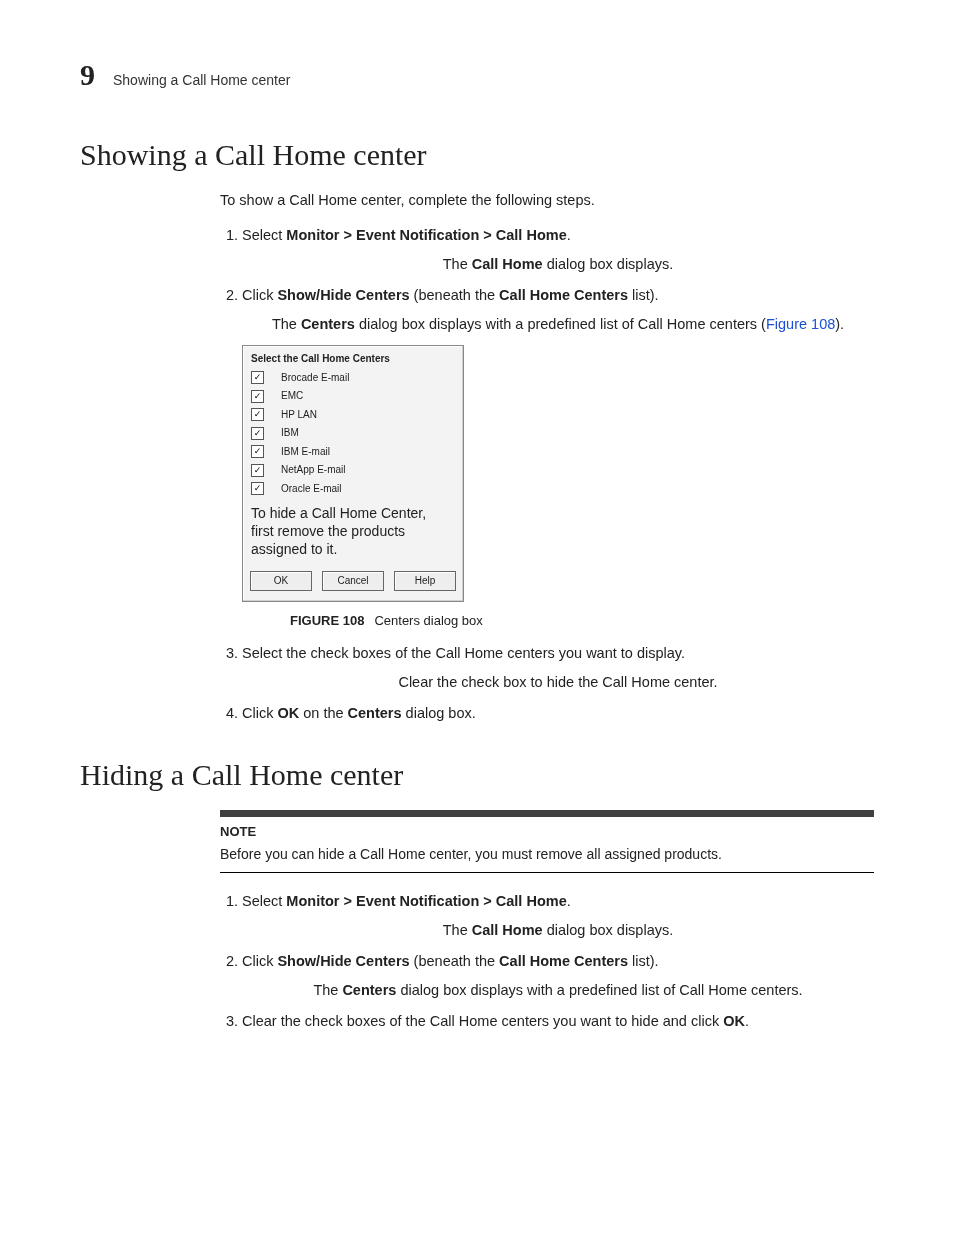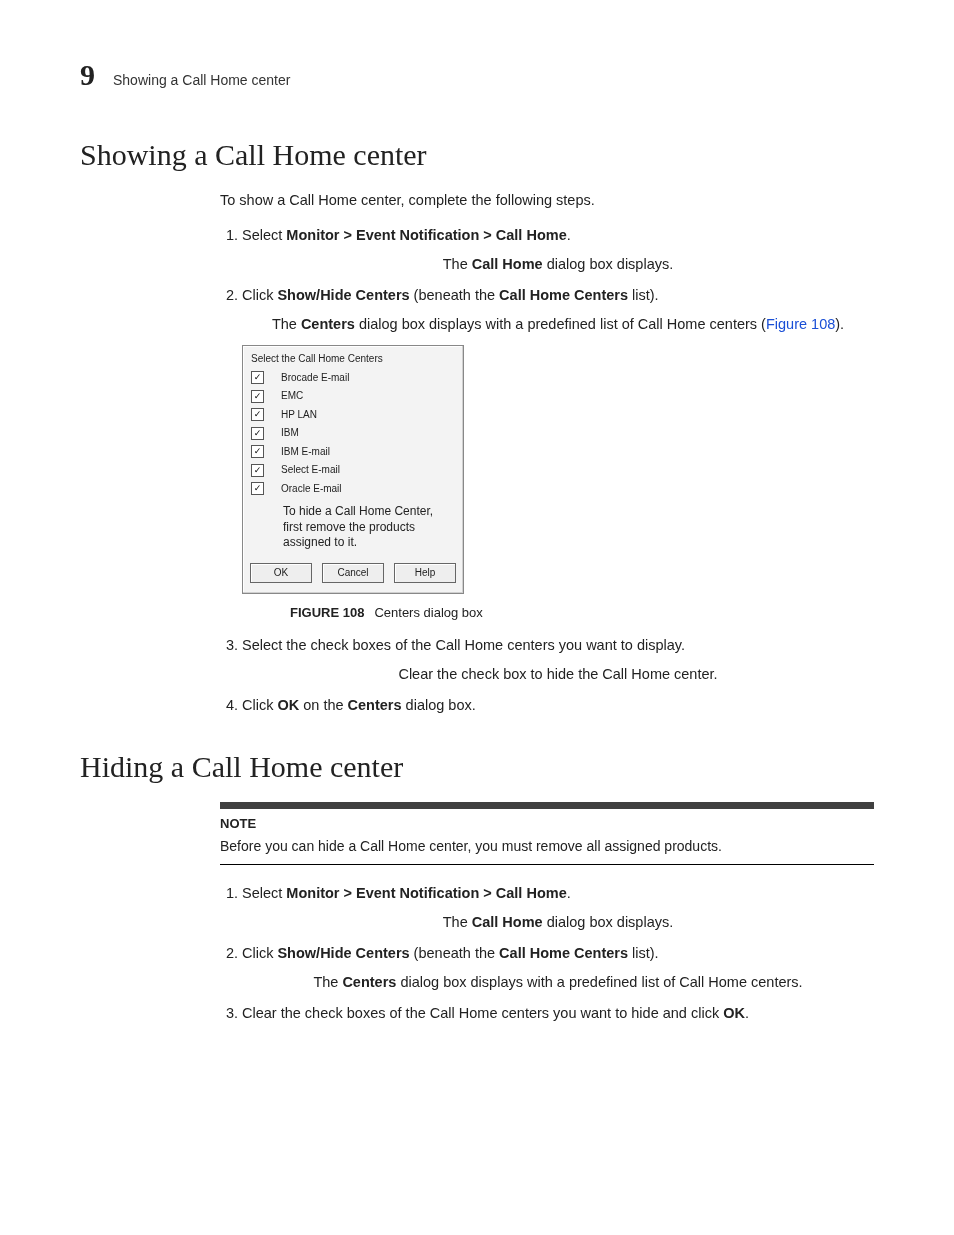--- a/index.html
+++ b/index.html
@@ -76,20 +76,21 @@
     background: #f3f3f3;
     margin: 6px 0 6px 0;
     font-family: Arial, sans-serif;
     font-size: 10px;
     color: #222;
     box-shadow: inset -1px -1px 0 #d0d0d0, inset 1px 1px 0 #fff;
   }
   .dlg-title {
     padding: 6px 8px 2px 8px;
     font-size: 10px;
+    font-weight: bold;
   }
   .chk-row {
     display: flex;
     align-items: center;
     gap: 17px;
     padding: 2px 8px;
   }
   .cb {
     width: 11px; height: 11px;
     border: 1px solid #555;
@@ -97,23 +98,22 @@
     display: inline-flex;
     align-items: center;
     justify-content: center;
     font-size: 9px;
     line-height: 1;
     color: #000;
   }
   .cb::after { content: "✓"; }
   .dlg-hint {
     padding: 6px 8px 4px 8px;
-    font-size: 12px;
+    font-size: 14px;
     line-height: 1.3;
-    margin-left: 32px;
   }
   .dlg-btnrow {
     display: flex;
     justify-content: center;
     gap: 10px;
     padding: 8px 8px 10px 8px;
   }
   .dlg-btn {
     min-width: 44px;
     text-align: center;
@@ -170,21 +170,21 @@
           <div class="chk-row">
               <span class="cb"></span>
               <span>IBM</span>
             </div>
           <div class="chk-row">
               <span class="cb"></span>
               <span>IBM E-mail</span>
             </div>
           <div class="chk-row">
               <span class="cb"></span>
-              <span>Select E-mail</span>
+              <span>NetApp E-mail</span>
             </div>
           <div class="chk-row">
               <span class="cb"></span>
               <span>Oracle E-mail</span>
             </div>
           <div class="dlg-hint">
             <div>To hide a Call Home Center,</div>
             <div>first remove the products assigned to it.</div>
           </div>
           <div class="dlg-btnrow">

